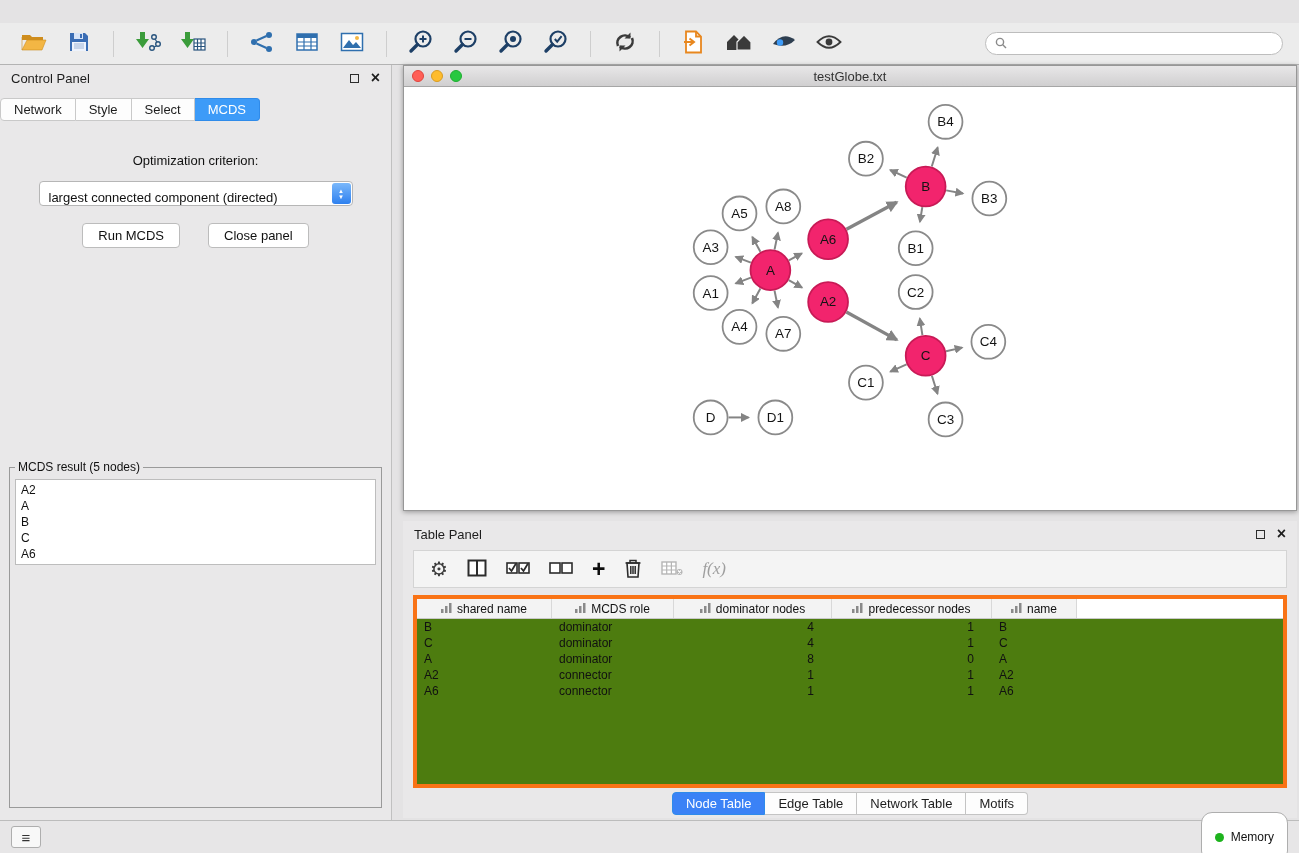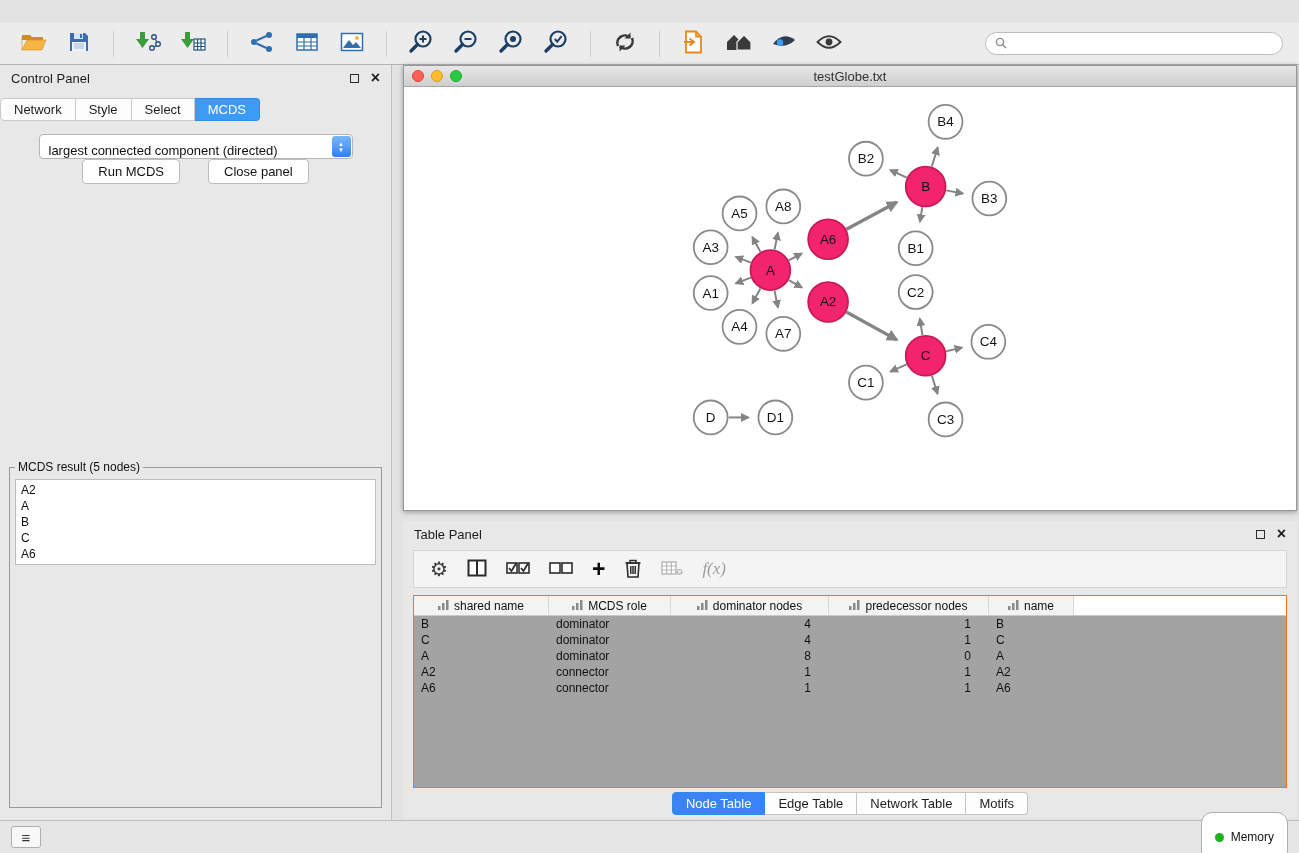--- a/index.html
+++ b/index.html
@@ -30,21 +30,21 @@
   .close-icon{font-size:16px;font-weight:bold;color:#1d1d1d;line-height:1;cursor:pointer}
   .seg-tabs{display:flex;justify-content:flex-start;margin-top:7px;flex:0 0 auto}
   .seg{padding:3px 13px;font-size:13px;background:#fdfdfd;border:1px solid #c9c9c9;border-left:none;color:#1d1d1d;cursor:pointer}
   .seg:first-child{border-left:1px solid #c9c9c9;border-radius:4px 0 0 4px}
   .seg:last-child{border-radius:0 4px 4px 0}
   .seg.selected{background:#3d9bf8;border-color:#2f8bea;color:#fff}
   .opt-label{text-align:center;margin-top:32px;font-size:13px;color:#111}
   .combo{margin:13px auto 0;width:314px;height:25px;background:#fff;border:1px solid #b6b6b6;border-radius:4px;display:flex;align-items:flex-end;position:relative;padding:0 24px 0 9px;font-size:13px;color:#111;cursor:pointer;flex:0 0 auto}
   .combo-text{white-space:nowrap;overflow:hidden}
   .combo-stepper{position:absolute;right:1px;top:1px;bottom:1px;width:19px;background:linear-gradient(#7ab8fb,#2e80ef);border-radius:3px;display:flex;flex-direction:column;align-items:center;justify-content:center;color:#fff;font-size:6px;line-height:6px}
-  .btn-row{display:flex;justify-content:center;gap:28px;flex:0 0 auto}
+  .btn-row{display:flex;justify-content:center;gap:28px;margin-top:17px;flex:0 0 auto}
   .push-btn{padding:4px 15px;font-size:13px;background:#fff;border:1px solid #bcbcbc;border-radius:4px;color:#111;cursor:pointer;font-family:"Liberation Sans",sans-serif}
   .cp-spacer{flex:1 1 auto}
   .result-fieldset{margin:0 9px 12px;border:1px solid #9a9a9a;padding:5px;display:flex;flex-direction:column;height:348px;flex:0 0 auto}
   .result-fieldset legend{font-size:12px;padding:0 3px;color:#111}
   .result-list{flex:1;background:#fff;border:1px solid #bdbdbd;overflow:auto;font-size:12px;padding:2px 5px;color:#111}
   .result-item{line-height:16px}
 
   
   .network-window{position:absolute;top:65px;left:403px;right:2px;height:446px;display:flex;flex-direction:column;border:1px solid #979797;box-shadow:0 1px 5px rgba(0,0,0,.35);background:#fff}
   .net-titlebar{height:21px;background:linear-gradient(#e8e7e8,#d0cfd0);border-bottom:1px solid #a6a6a6;position:relative;display:flex;align-items:center;justify-content:center;font-size:13px;color:#333;flex:0 0 auto}
@@ -52,21 +52,21 @@
   .canvas{flex:1;background:#fff;position:relative;overflow:hidden}
   .canvas svg{width:100%;height:100%;font-family:"Liberation Sans",sans-serif;display:block}
 
   
   .table-panel{position:absolute;top:521px;left:403px;right:2px;bottom:35px;background:#e9e8e9;display:flex;flex-direction:column}
   .tp-toolbar{height:38px;margin:3px 10px 0;background:#f4f4f4;border:1px solid #d4d4d4;display:flex;align-items:center;gap:19px;padding:0 16px;flex:0 0 auto}
   .tp-btn{background:none;border:none;display:flex;align-items:center;justify-content:center;cursor:pointer;height:30px}
   .gear-glyph{font-size:20px;color:#3c3c3c;line-height:1}
   .plus-glyph{font-size:23px;font-weight:bold;color:#0d0d0d;line-height:1}
   .fx-label{font-family:"Liberation Serif",serif;font-style:italic;font-size:17px;color:#9e9e9e}
-  .table-box{flex:1;margin:7px 10px 0;background:#a3a3a3;border:1px solid #f97316;overflow:hidden;font-size:12px;display:flex;flex-direction:column}
+  .table-box{flex:1;margin:7px 10px 0;background:#4d7c0f;border:4px solid #f97316;overflow:hidden;font-size:12px;display:flex;flex-direction:column}
   .thead{display:flex;height:20px;flex:0 0 auto;border-bottom:1px solid #c9c9c9;background:#fff}
   .th{display:flex;align-items:center;justify-content:center;gap:5px;border-right:1px solid #d8d8d8;background:#f3f3f3;color:#111;cursor:pointer}
   .th-rest{flex:1;background:#fff}
   .col0{width:135px}.col1{width:122px}.col2{width:158px}.col3{width:160px}.col4{width:85px}
   .tbody{flex:1;overflow:auto}
   .trow{display:flex;height:16px;align-items:center;color:#111}
   .tcell{padding:0 7px;overflow:hidden;white-space:nowrap}
   .tcell.col2,.tcell.col3{text-align:right;padding-right:18px}
   .tabs-strip{height:30px;display:flex;justify-content:center;align-items:center;flex:0 0 auto}
   .btab{padding:3px 13px;font-size:13px;background:#fdfdfd;border:1px solid #c4c4c4;border-left:none;color:#1d1d1d;cursor:pointer}
@@ -224,20 +224,21 @@
         <span class="float-icon"></span>
         <span class="close-icon">×</span>
       </span>
     </div>
     <div class="seg-tabs">
       <span class="seg">Network</span>
       <span class="seg">Style</span>
       <span class="seg">Select</span>
       <span class="seg selected">MCDS</span>
     </div>
+    <div class="opt-label">Optimization criterion:</div>
     <div class="combo">
       <span class="combo-text">largest connected component (directed)</span>
       <span class="combo-stepper">
           <span>▲</span>
           <span>▼</span>
         </span>
     </div>
     <div class="btn-row">
       <button class="push-btn">Run MCDS</button>
       <button class="push-btn">Close panel</button>

